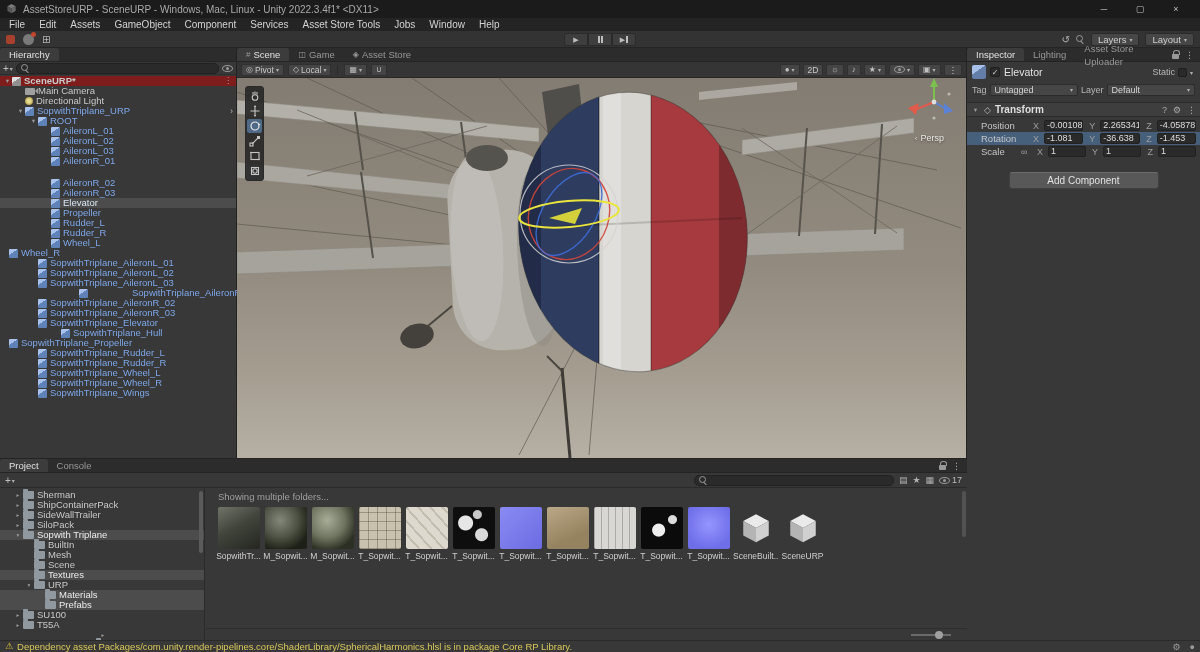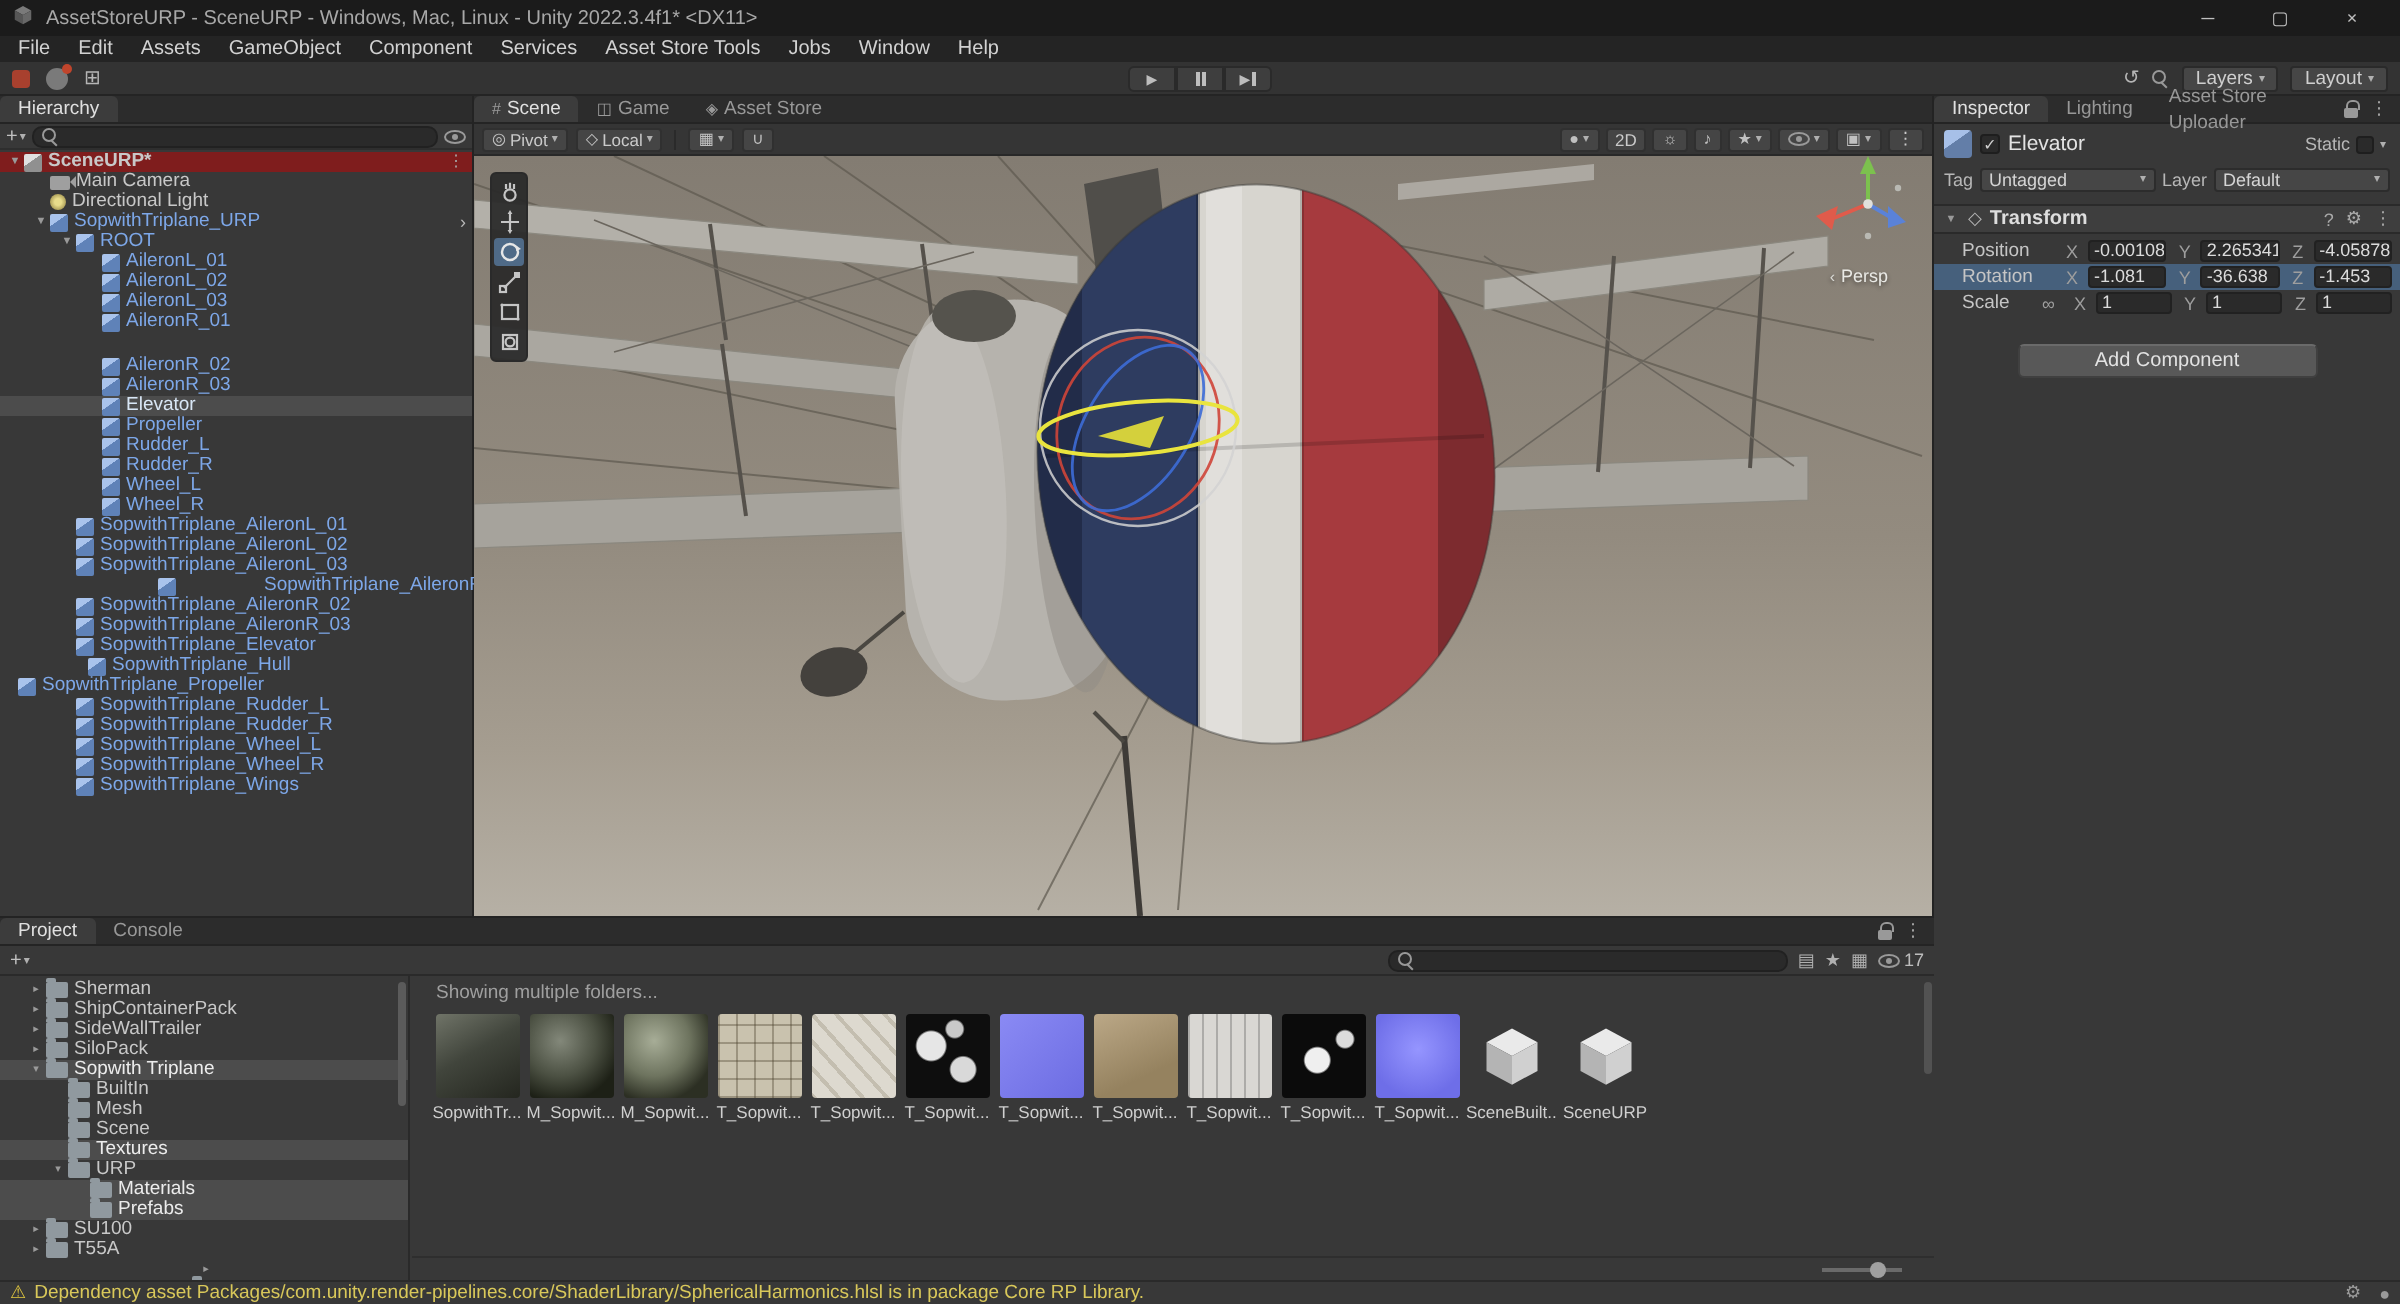--- a/index.html
+++ b/index.html
@@ -310,21 +310,21 @@
       <div class="h-row" style="padding-left: 42px;">
         <span class="expander"></span>
         <span class="h-icon prefab"></span>
         <span class="h-label blue">Rudder_R</span>
       </div>
       <div class="h-row" style="padding-left: 42px;">
         <span class="expander"></span>
         <span class="h-icon prefab"></span>
         <span class="h-label blue">Wheel_L</span>
       </div>
-      <div class="h-row" style="padding-left: 42px;">
+      <div class="h-row" style="">
         <span class="expander"></span>
         <span class="h-icon prefab"></span>
         <span class="h-label blue">Wheel_R</span>
       </div>
       <div class="h-row" style="padding-left: 29px;">
         <span class="expander"></span>
         <span class="h-icon prefab"></span>
         <span class="h-label blue">SopwithTriplane_AileronL_01</span>
       </div>
       <div class="h-row" style="padding-left: 29px;">
@@ -350,21 +350,21 @@
       <div class="h-row" style="padding-left: 29px;">
         <span class="expander"></span>
         <span class="h-icon prefab"></span>
         <span class="h-label blue">SopwithTriplane_AileronR_03</span>
       </div>
       <div class="h-row" style="padding-left: 29px;">
         <span class="expander"></span>
         <span class="h-icon prefab"></span>
         <span class="h-label blue">SopwithTriplane_Elevator</span>
       </div>
-      <div class="h-row" style="padding-left: 35px;">
+      <div class="h-row" style="padding-left: 16px; margin-left: 36px;">
         <span class="expander"></span>
         <span class="h-icon prefab"></span>
         <span class="h-label blue">SopwithTriplane_Hull</span>
       </div>
       <div class="h-row" style="">
         <span class="expander"></span>
         <span class="h-icon prefab"></span>
         <span class="h-label blue">SopwithTriplane_Propeller</span>
       </div>
       <div class="h-row" style="padding-left: 29px;">

